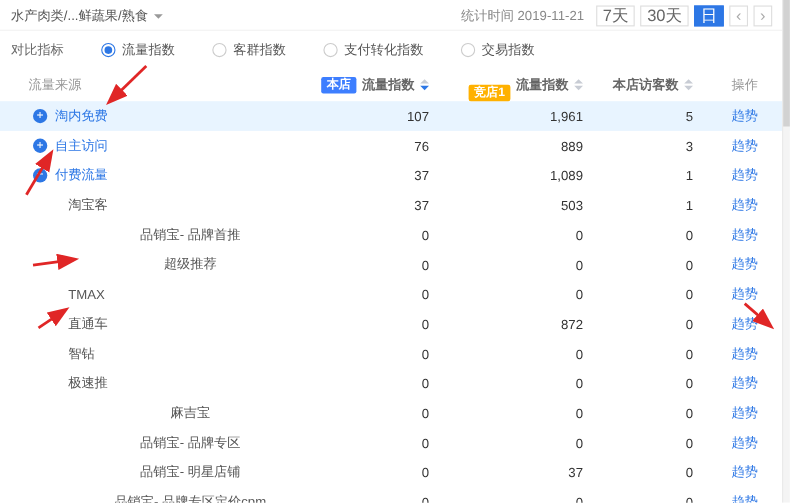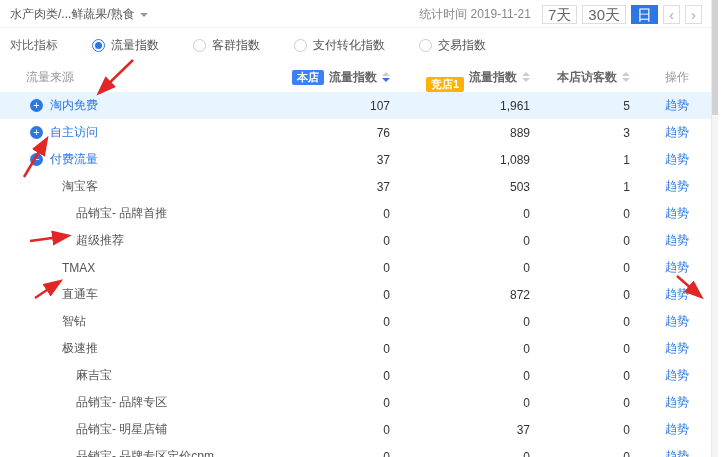--- a/index.html
+++ b/index.html
@@ -44,21 +44,21 @@
   .sort .up { border-bottom: 4px solid #c8ccd4; }
   .sort .down { border-top: 4px solid #c8ccd4; }
   .sort.active .down { border-top-color: #2d77e5; }
   .th-action { padding-left: 35px; }
 
   .trow { height: 27px; }
   .trow.highlight { background: #e8f4ff; }
   .name { display: flex; align-items: center; gap: 7px; color: #555; }
   .name.lvl1 { padding-left: 30px; color: #2d77e5; }
   .name.lvl2 { padding-left: 62px; }
-  .name.lvl3 { padding-left: 76px; }
+  .name.lvl3 { padding-left: 76px; justify-content: center; }
   .expander { width: 13px; height: 13px; border-radius: 50%; background: #2d77e5; color: #fff;
               font-size: 11px; line-height: 12px; text-align: center; cursor: pointer; flex: none; }
   .num { text-align: right; color: #333; }
   .action { padding-left: 35px; }
   .trend { color: #2d77e5; cursor: pointer; text-decoration: none; }
 
   
   .annotations { position: absolute; inset: 0; pointer-events: none; z-index: 5; }
 
   

